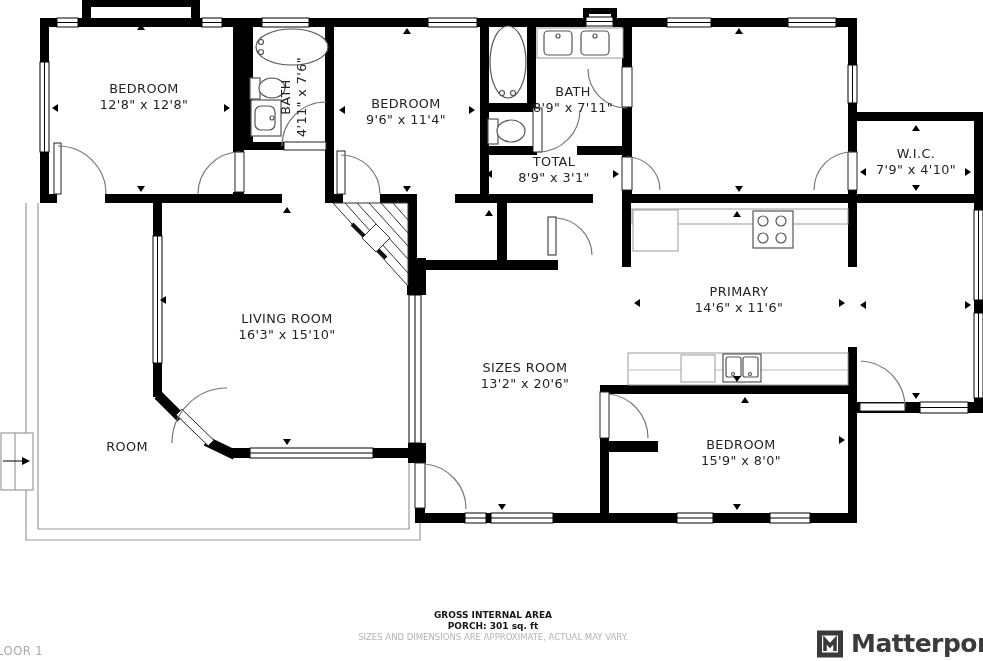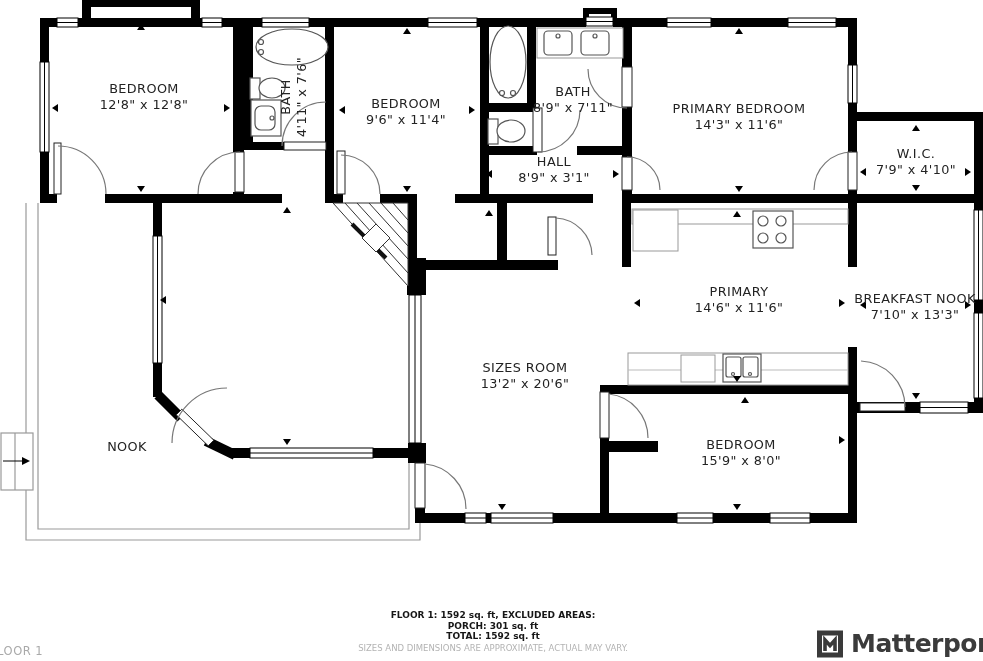--- a/index.html
+++ b/index.html
@@ -288,57 +288,52 @@
   </div>
   <div class="rlabel" style="left:406px;top:112px">
     <span>BEDROOM</span>
     <span>9'6" x 11'4"</span>
   </div>
   <div class="rlabel" style="left:573px;top:100px">
     <span>BATH</span>
     <span>8'9" x 7'11"</span>
   </div>
   <div class="rlabel" style="left:554px;top:170px">
-    <span>HALL</span>
+    <span>TOTAL</span>
     <span>8'9" x 3'1"</span>
-  </div>
-  <div class="rlabel" style="left:739px;top:117px">
-    <span>PRIMARY BEDROOM</span>
-    <span>14'3" x 11'6"</span>
   </div>
   <div class="rlabel" style="left:916px;top:162px">
     <span>W.I.C.</span>
     <span>7'9" x 4'10"</span>
   </div>
   <div class="rlabel" style="left:739px;top:300px">
     <span>PRIMARY</span>
     <span>14'6" x 11'6"</span>
   </div>
-  <div class="rlabel" style="left:915px;top:307px">
-    <span>BREAKFAST NOOK</span>
-    <span>7'10" x 13'3"</span>
+  <div class="rlabel" style="left:287px;top:327px">
+    <span>LIVING ROOM</span>
+    <span>16'3" x 15'10"</span>
   </div>
   <div class="rlabel" style="left:525px;top:376px">
     <span>SIZES ROOM</span>
     <span>13'2" x 20'6"</span>
   </div>
   <div class="rlabel" style="left:127px;top:447px">
-    <span>NOOK</span>
+    <span>ROOM</span>
   </div>
   <div class="rlabel" style="left:741px;top:453px">
     <span>BEDROOM</span>
     <span>15'9" x 8'0"</span>
   </div>
 
   <div class="floor-tag">FLOOR 1</div>
 
   <div id="footer">
-    <div>FLOOR 1: 1592 sq. ft, EXCLUDED AREAS:</div>
+    <div>GROSS INTERNAL AREA</div>
     <div>PORCH: 301 sq. ft</div>
-    <div>TOTAL: 1592 sq. ft</div>
     <div class="disc">SIZES AND DIMENSIONS ARE APPROXIMATE, ACTUAL MAY VARY.</div>
   </div>
 
   <div id="logo">
     <svg width="28" height="28" viewBox="0 0 28 28">
       <path d="M3.5 3 H24.5 V25 H3.5 Z" fill="none" stroke="#3a3a3a" stroke-width="5"></path>
       <path d="M9 21 V10 L14 15.5 L19 10 V21" fill="none" stroke="#3a3a3a" stroke-width="3.6"></path>
     </svg>
     <span class="brand">Matterport</span>
   </div>

